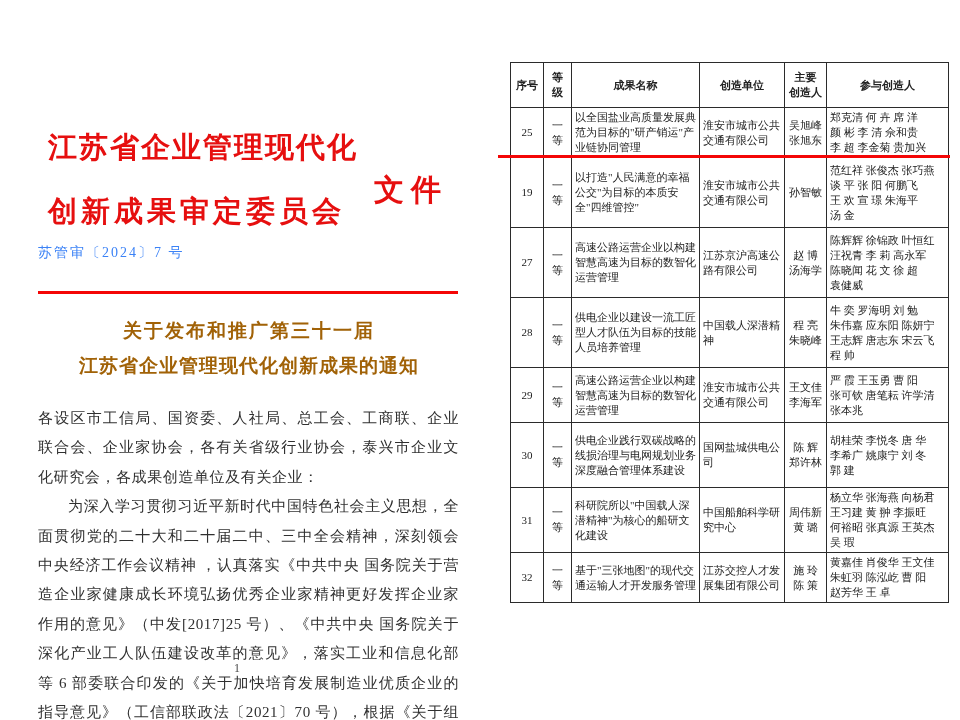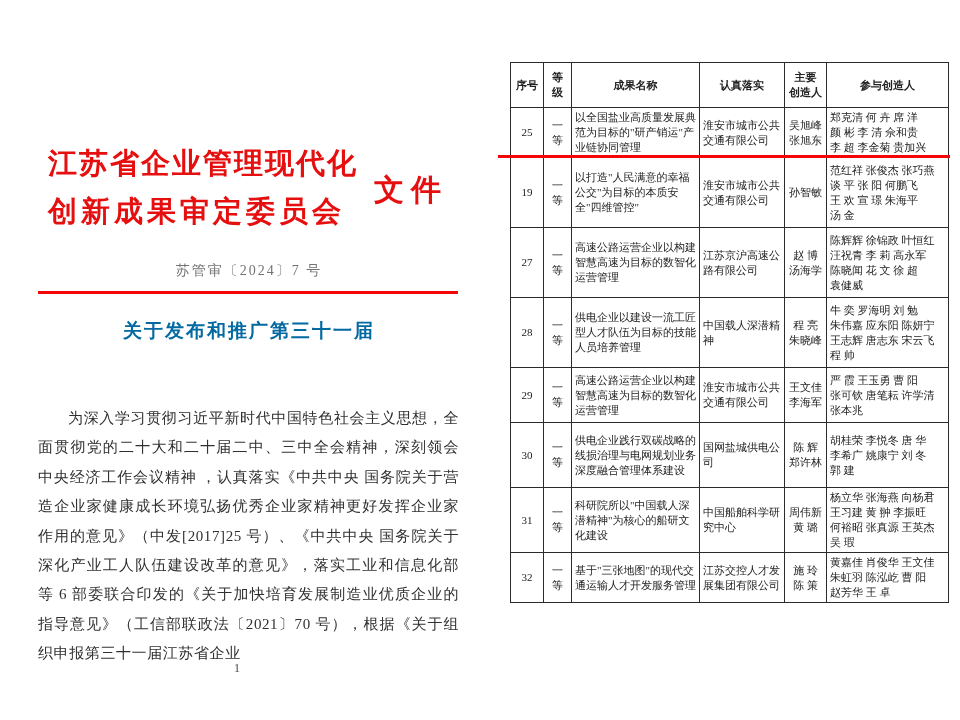--- a/index.html
+++ b/index.html
@@ -8,26 +8,26 @@
     --ink:#3a3a3a;
     --border-dark:#2b2b2b;
   }
   *{margin:0;padding:0;box-sizing:border-box;}
   body{background:#ffffff;font-family:"Liberation Serif","DejaVu Serif",serif;}
   #page{position:relative;width:960px;height:720px;background:#ffffff;overflow:hidden;color:var(--ink);}
 
   
   #left-page{position:absolute;left:38px;top:0;width:422px;height:720px;}
   .letterhead{position:absolute;left:10px;top:128px;width:412px;height:110px;}
-  .lh-line1{position:absolute;left:0;top:16px;font-size:29px;font-weight:bold;color:var(--accent-red);letter-spacing:2px;white-space:nowrap;font-family:Liberation Mono, monospace;}
+  .lh-line1{position:absolute;left:0;top:0;font-size:29px;font-weight:bold;color:var(--accent-red);letter-spacing:2px;white-space:nowrap;font-family:Liberation Mono, monospace;}
   .lh-suffix{position:absolute;left:326px;top:42px;font-size:30px;font-weight:bold;color:var(--accent-red);letter-spacing:7px;white-space:nowrap;text-align:center;}
   .lh-line2{position:absolute;left:0;top:64px;font-size:29px;font-weight:bold;color:var(--accent-red);letter-spacing:4px;white-space:nowrap;}
-  .doc-number{position:absolute;left:0;top:262px;width:100%;text-align:center;font-size:14px;letter-spacing:2px;color:#737373;}
+  .doc-number{position:absolute;left:0;top:244px;width:100%;text-align:left;font-size:14px;letter-spacing:2px;color:#3b82f6;}
   .red-rule{position:absolute;left:0;top:291px;width:420px;height:3px;background:var(--rule-red);}
-  .notice-title{position:absolute;left:0;top:318px;width:100%;text-align:center;font-weight:bold;color:#0369a1;}
+  .notice-title{position:absolute;left:0;top:318px;width:100%;text-align:center;font-weight:bold;color:#a16207;}
   .notice-title .t1{font-size:19px;letter-spacing:2px;}
   .notice-title .t2{font-size:19px;letter-spacing:1px;margin-top:9px;}
   .body-text{position:absolute;left:0;top:404px;width:421px;font-size:15px;line-height:29.4px;text-align:justify;letter-spacing:0.6px;color:#303030;}
   .body-text p.indent{text-indent:2em;}
   .pageno{position:absolute;font-size:12px;color:#4a4a4a;}
   #pageno-left{left:196px;top:661px;}
 
   
   #right-page{position:absolute;left:500px;top:0;width:460px;height:720px;}
   table.results{border-collapse:collapse;table-layout:fixed;position:absolute;left:1px;top:62px;width:438px;font-family:"Liberation Serif","DejaVu Serif",serif;margin-left:9px;}
@@ -60,23 +60,25 @@
       <div class="lh-line1">江苏省企业管理现代化</div>
       <div class="lh-suffix">文件</div>
       <div class="lh-line2">创新成果审定委员会</div>
     </div>
 
     <div class="doc-number">苏管审〔2024〕7 号</div>
     <div class="red-rule"></div>
 
     <div class="notice-title">
       <div class="t1">关于发布和推广第三十一届</div>
+      <div class="t2">江苏省企业管理现代化创新成果的通知</div>
     </div>
 
     <div class="body-text">
+      <p>各设区市工信局、国资委、人社局、总工会、工商联、企业联合会、企业家协会，各有关省级行业协会，泰兴市企业文化研究会，各成果创造单位及有关企业：</p>
       <p class="indent">为深入学习贯彻习近平新时代中国特色社会主义思想，全面贯彻党的二十大和二十届二中、三中全会精神，深刻领会中央经济工作会议精神 ，认真落实《中共中央 国务院关于营造企业家健康成长环境弘扬优秀企业家精神更好发挥企业家作用的意见》（中发[2017]25 号）、《中共中央 国务院关于深化产业工人队伍建设改革的意见》，落实工业和信息化部等 6 部委联合印发的《关于加快培育发展制造业优质企业的指导意见》（工信部联政法〔2021〕70 号），根据《关于组织申报第三十一届江苏省企业</p>
     </div>
 
     <div class="pageno" id="pageno-left">1</div>
   </div>
 
   <div id="right-page">
     <table class="results">
       <colgroup>
         <col class="c-no">
@@ -84,21 +86,21 @@
           <col class="c-name">
           <col class="c-unit">
           <col class="c-main">
           <col class="c-part">
       </colgroup>
       <tbody>
           <tr class="h45">
         <th>序号</th>
         <th>等级</th>
         <th>成果名称</th>
-        <th>认真落实</th>
+        <th>创造单位</th>
         <th>主要
 创造人</th>
         <th>参与创造人</th>
       </tr>
       <tr class="h50">
         <td class="c-center">25</td>
         <td class="c-center">一等</td>
         <td class="c-left">以全国盐业高质量发展典范为目标的"研产销运"产业链协同管理</td>
         <td class="c-left">淮安市城市公共交通有限公司</td>
         <td class="c-center">吴旭峰

